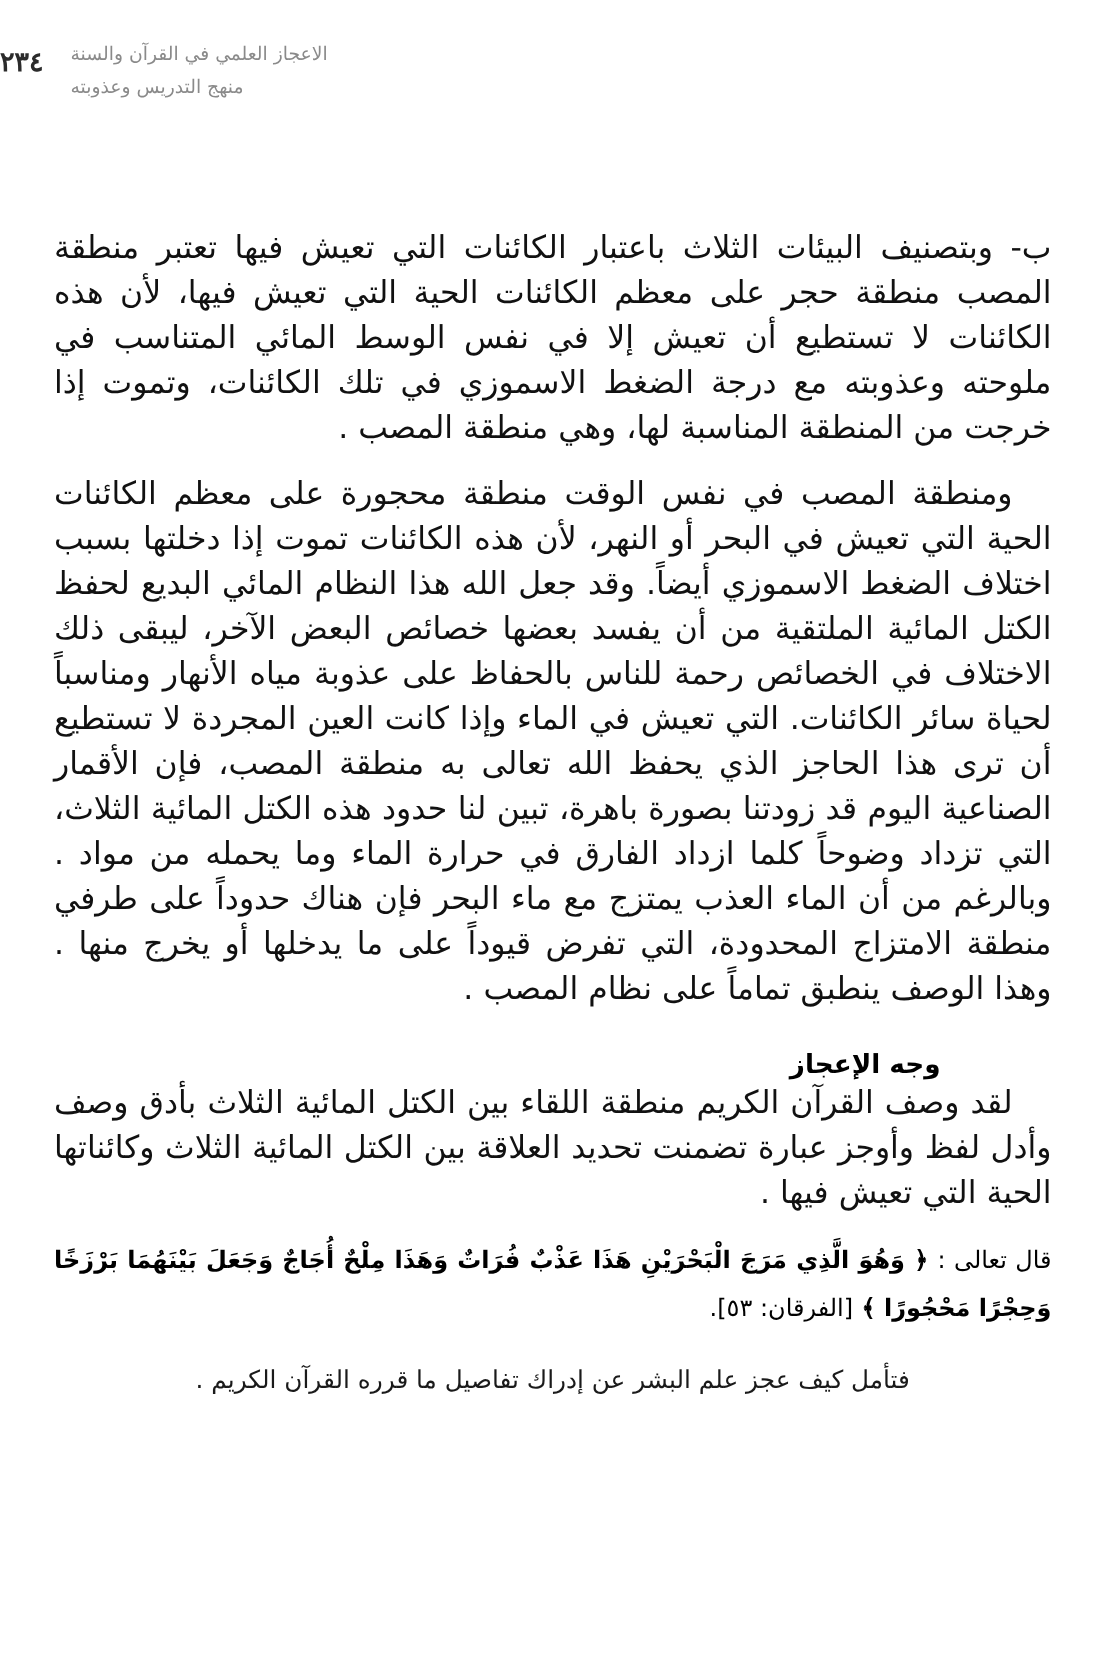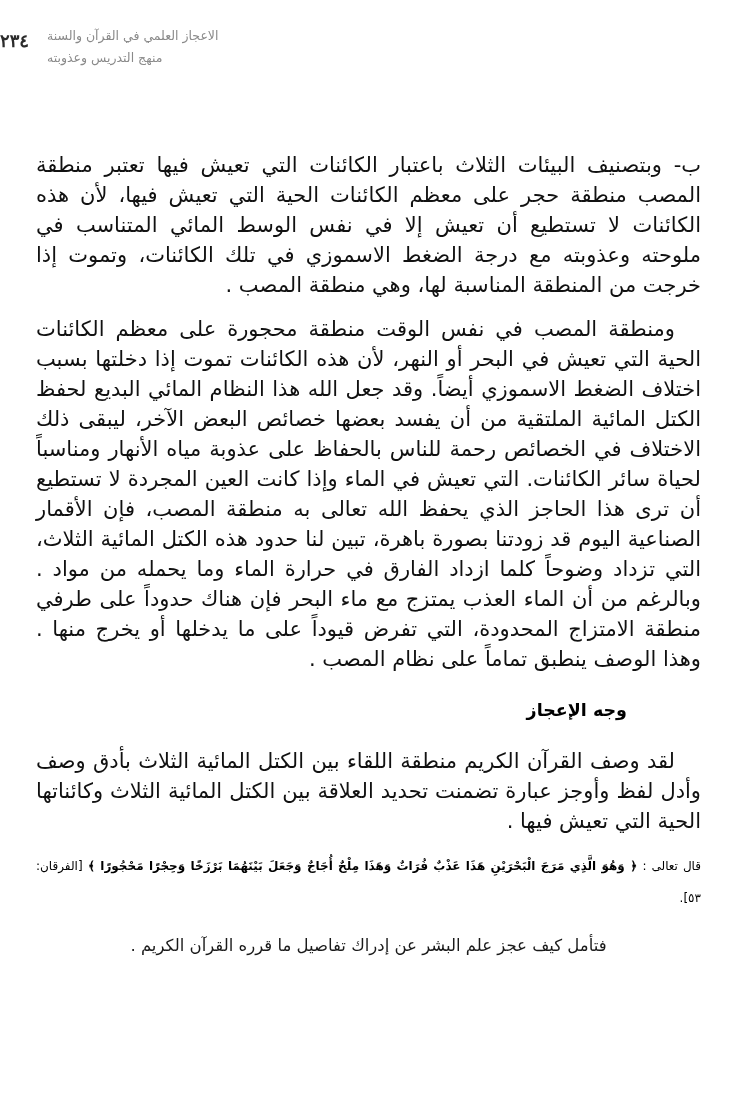--- a/index.html
+++ b/index.html
@@ -71,32 +71,32 @@
     font-size: 21px;
     line-height: 30px;
     text-align: justify;
     text-justify: inter-word;
     font-family: "DejaVu Sans", "Liberation Sans", sans-serif;
     color: #111;
   }
   p.indent { text-indent: 26px; }
 
   .section-heading {
-    margin: 26px 0 26px 0;
+    margin: 26px 0 0 0;
     font-size: 17.5px;
     font-weight: bold;
     text-align: right;
     padding-right: 74px;
     font-family: "DejaVu Sans", "Liberation Sans", sans-serif;
     color: #000;
   }
 
   .quran-block {
     margin: 6px 0 12px 0;
-    font-size: 12px;
+    font-size: 16px;
     line-height: 32px;
     text-align: justify;
     font-weight: bold;
     font-family: "DejaVu Sans", "Liberation Sans", sans-serif;
     color: #000;
   }
   .quran-block .lead { font-weight: normal; }
 
   p.closing {
     text-align: center;

